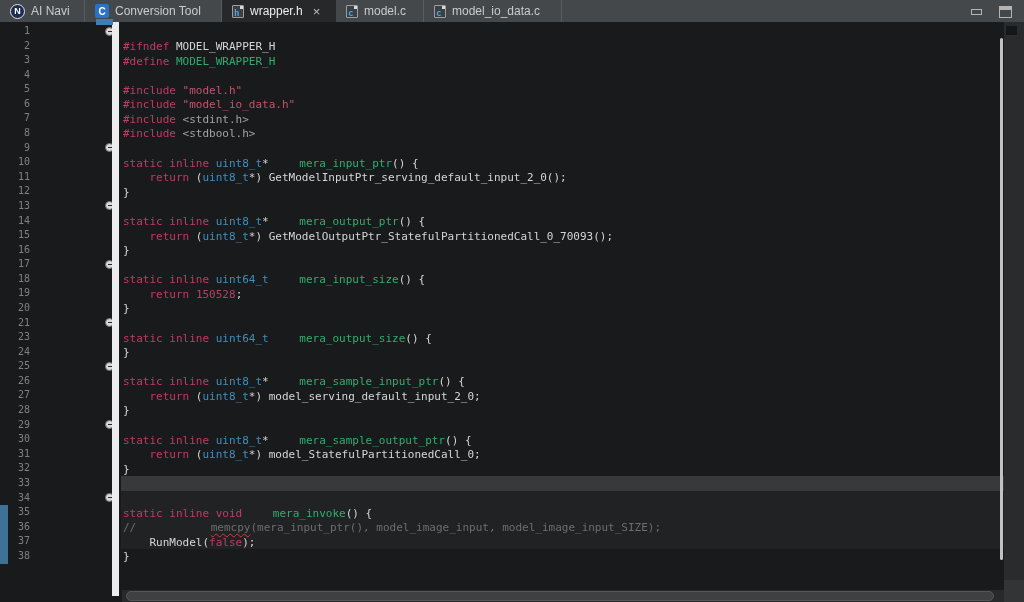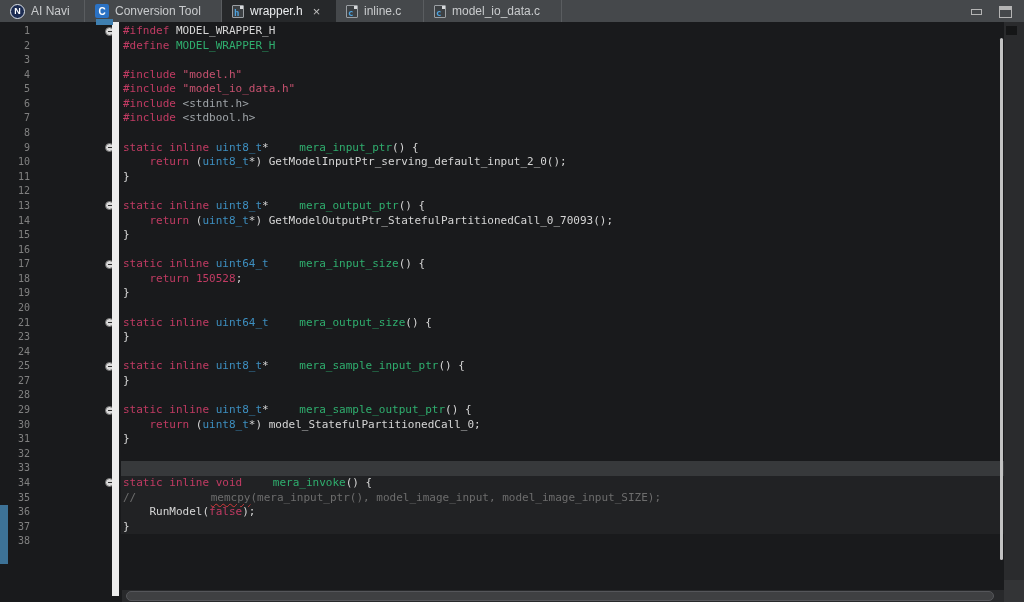--- a/index.html
+++ b/index.html
@@ -36,21 +36,21 @@
   .editor{position:absolute;left:0;top:22px;width:1024px;height:580px;background:#191a1c;}
   .foldbar{position:absolute;left:112px;top:0;width:7px;height:574px;background:#ececec;z-index:3;}
   .gutterblue{position:absolute;left:0px;top:483px;width:8px;height:59px;background:#3d7296;z-index:2;}
   #lines{position:absolute;left:0;top:2px;width:1024px;z-index:1;}
   .row{position:relative;height:14.58px;line-height:14.58px;white-space:pre;
        font-family:"DejaVu Sans Mono",monospace;font-size:11px;}
   .row::before{content:"";position:absolute;left:121px;right:20px;top:0;bottom:0;background:transparent;}
   .row.hl::before{background:var(--c-highlight_line);}
   .row.sel::before{background:var(--c-selection_band);}
   .num{position:absolute;left:0;top:0;width:30px;text-align:right;color:#808080;font-size:10px;}
-  .code{position:absolute;left:123px;top:0;z-index:2;}
+  .code{position:absolute;left:123px;top:16px;z-index:2;}
   .fold{position:absolute;left:105px;top:2.5px;width:9px;height:9px;border-radius:50%;
         background:#d9d9d9;border:1px solid #6f6f6f;box-sizing:border-box;z-index:4;}
   .fold::after{content:"";position:absolute;left:1.5px;top:3px;width:4px;height:1px;background:#2a2a2a;}
   .t-kw{color:var(--c-keyword);}
   .t-ty{color:var(--c-type);text-align:center;}
   .t-fn{color:var(--c-function);padding-left:24px;}
   .t-st{color:var(--c-string);}
   .t-in{color:var(--c-include_header);}
   .t-nu{color:var(--c-number);margin-top:20px;}
   .t-cm{color:var(--c-comment);}
@@ -89,21 +89,21 @@
           <i></i>
         </span>
       <span>wrapper.h</span>
       <span class="close">×</span>
     </div>
     <div class="tab t-mc sep">
       <span class="ic-file">
           <span>c</span>
           <i></i>
         </span>
-      <span>inline.c</span>
+      <span>model.c</span>
     </div>
     <div class="tab t-mio sep">
       <span class="ic-file">
           <span>c</span>
           <i></i>
         </span>
       <span>model_io_data.c</span>
     </div>
     <span class="win-ic min-ic"></span>
     <span class="win-ic max-ic"></span>
@@ -132,20 +132,21 @@
         <div class="row"><span class="num">15</span><span class="code"><span class="t-pl">}</span></span></div>
         <div class="row"><span class="num">16</span><span class="code"></span></div>
         <div class="row"><span class="num">17</span><span class="fold"></span><span class="code"><span class="t-kw">static inline</span><span class="t-ty"> uint64_t</span><span class="t-pl"> </span><span class="t-fn">mera_input_size</span><span class="t-pl">() {</span></span></div>
         <div class="row"><span class="num">18</span><span class="code"><span class="t-pl">    </span><span class="t-kw">return</span><span class="t-pl"> </span><span class="t-nu">150528</span><span class="t-pl">;</span></span></div>
         <div class="row"><span class="num">19</span><span class="code"><span class="t-pl">}</span></span></div>
         <div class="row"><span class="num">20</span><span class="code"></span></div>
         <div class="row"><span class="num">21</span><span class="fold"></span><span class="code"><span class="t-kw">static inline</span><span class="t-ty"> uint64_t</span><span class="t-pl"> </span><span class="t-fn">mera_output_size</span><span class="t-pl">() {</span></span></div>
         <div class="row"><span class="num">23</span><span class="code"><span class="t-pl">}</span></span></div>
         <div class="row"><span class="num">24</span><span class="code"></span></div>
         <div class="row"><span class="num">25</span><span class="fold"></span><span class="code"><span class="t-kw">static inline</span><span class="t-ty"> uint8_t</span><span class="t-pl">* </span><span class="t-fn">mera_sample_input_ptr</span><span class="t-pl">() {</span></span></div>
+        <div class="row"><span class="num">26</span><span class="code"><span class="t-pl">    </span><span class="t-kw">return</span><span class="t-pl"> (</span><span class="t-ty">uint8_t</span><span class="t-pl">*) model_serving_default_input_2_0;</span></span></div>
         <div class="row"><span class="num">27</span><span class="code"><span class="t-pl">}</span></span></div>
         <div class="row"><span class="num">28</span><span class="code"></span></div>
         <div class="row"><span class="num">29</span><span class="fold"></span><span class="code"><span class="t-kw">static inline</span><span class="t-ty"> uint8_t</span><span class="t-pl">* </span><span class="t-fn">mera_sample_output_ptr</span><span class="t-pl">() {</span></span></div>
         <div class="row"><span class="num">30</span><span class="code"><span class="t-pl">    </span><span class="t-kw">return</span><span class="t-pl"> (</span><span class="t-ty">uint8_t</span><span class="t-pl">*) model_StatefulPartitionedCall_0;</span></span></div>
         <div class="row"><span class="num">31</span><span class="code"><span class="t-pl">}</span></span></div>
         <div class="row"><span class="num">32</span><span class="code"></span></div>
         <div class="row hl"><span class="num">33</span><span class="code"></span></div>
         <div class="row sel"><span class="num">34</span><span class="fold"></span><span class="code"><span class="t-kw">static inline void </span><span class="t-fn">mera_invoke</span><span class="t-pl">() {</span></span></div>
         <div class="row sel"><span class="num">35</span><span class="code"><span class="t-cm">//    </span><span class="t-er">memcpy</span><span class="t-cm">(mera_input_ptr(), model_image_input, model_image_input_SIZE);</span></span></div>
         <div class="row sel"><span class="num">36</span><span class="code"><span class="t-pl">    RunModel(</span><span class="t-kw">false</span><span class="t-pl">);</span></span></div>

